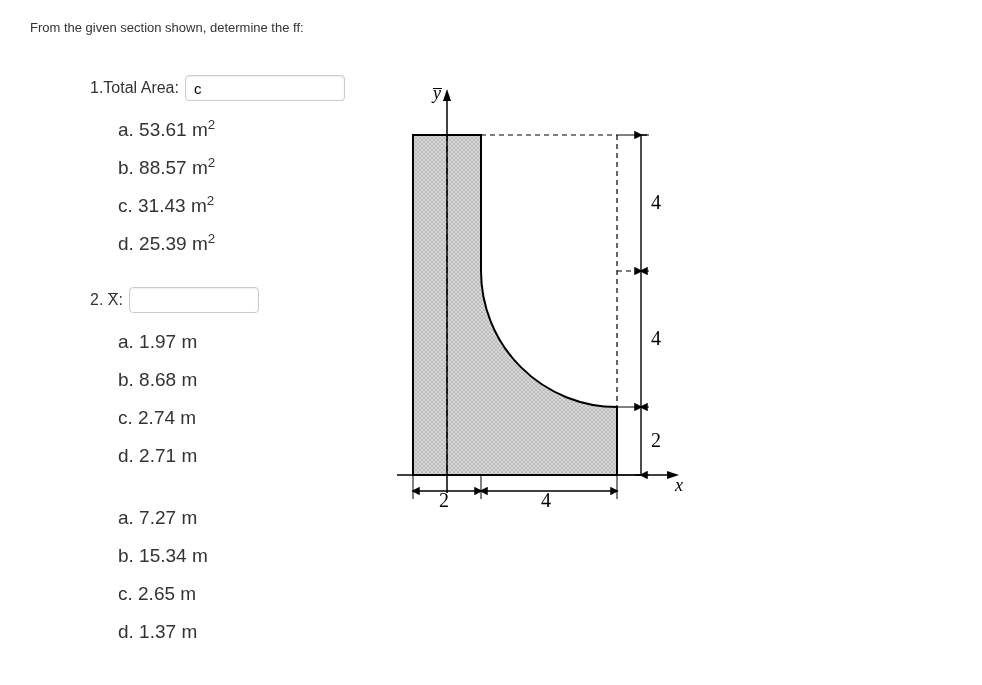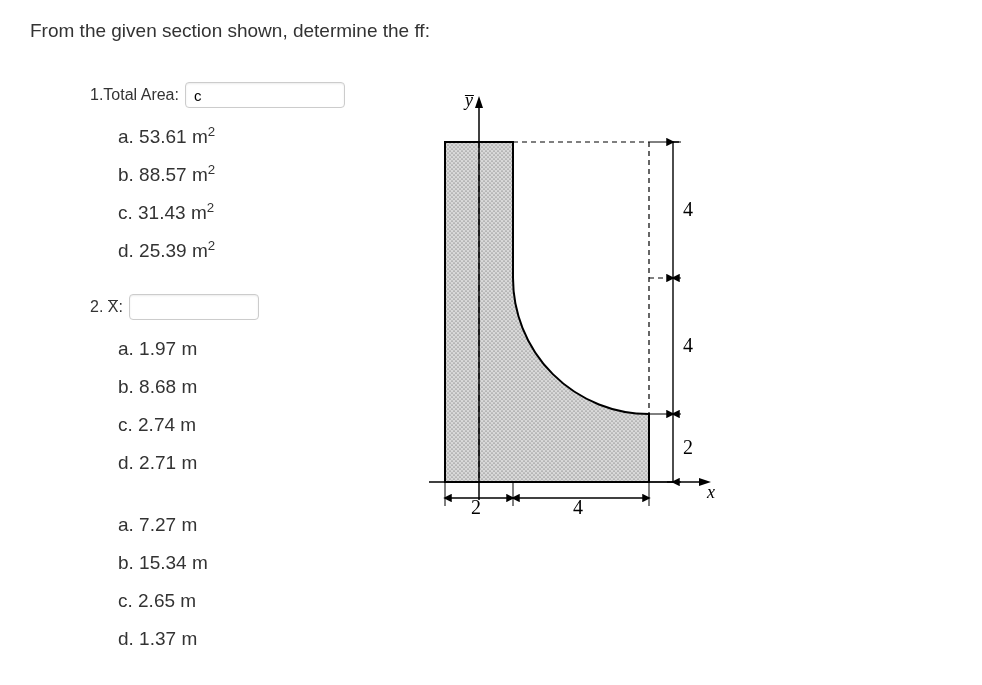--- a/index.html
+++ b/index.html
@@ -6,28 +6,28 @@
     margin: 0;
     padding: 20px 30px;
     font-family: "Segoe UI", Arial, sans-serif;
     font-size: 16px;
     color: #333;
     background: #fff;
     width: 982px;
     box-sizing: border-box;
   }
   .prompt {
-    font-size: 19px;
+    font-size: 13px;
     color: #333;
     margin-bottom: 40px;
   }
   .content-row {
     display: flex;
     align-items: flex-start;
-    gap: 60px;
+    gap: 28px;
   }
   .questions {
     flex: 0 0 auto;
     padding-left: 60px;
   }
   .qblock {
     margin-bottom: 24px;
   }
   .qline {
     display: flex;

